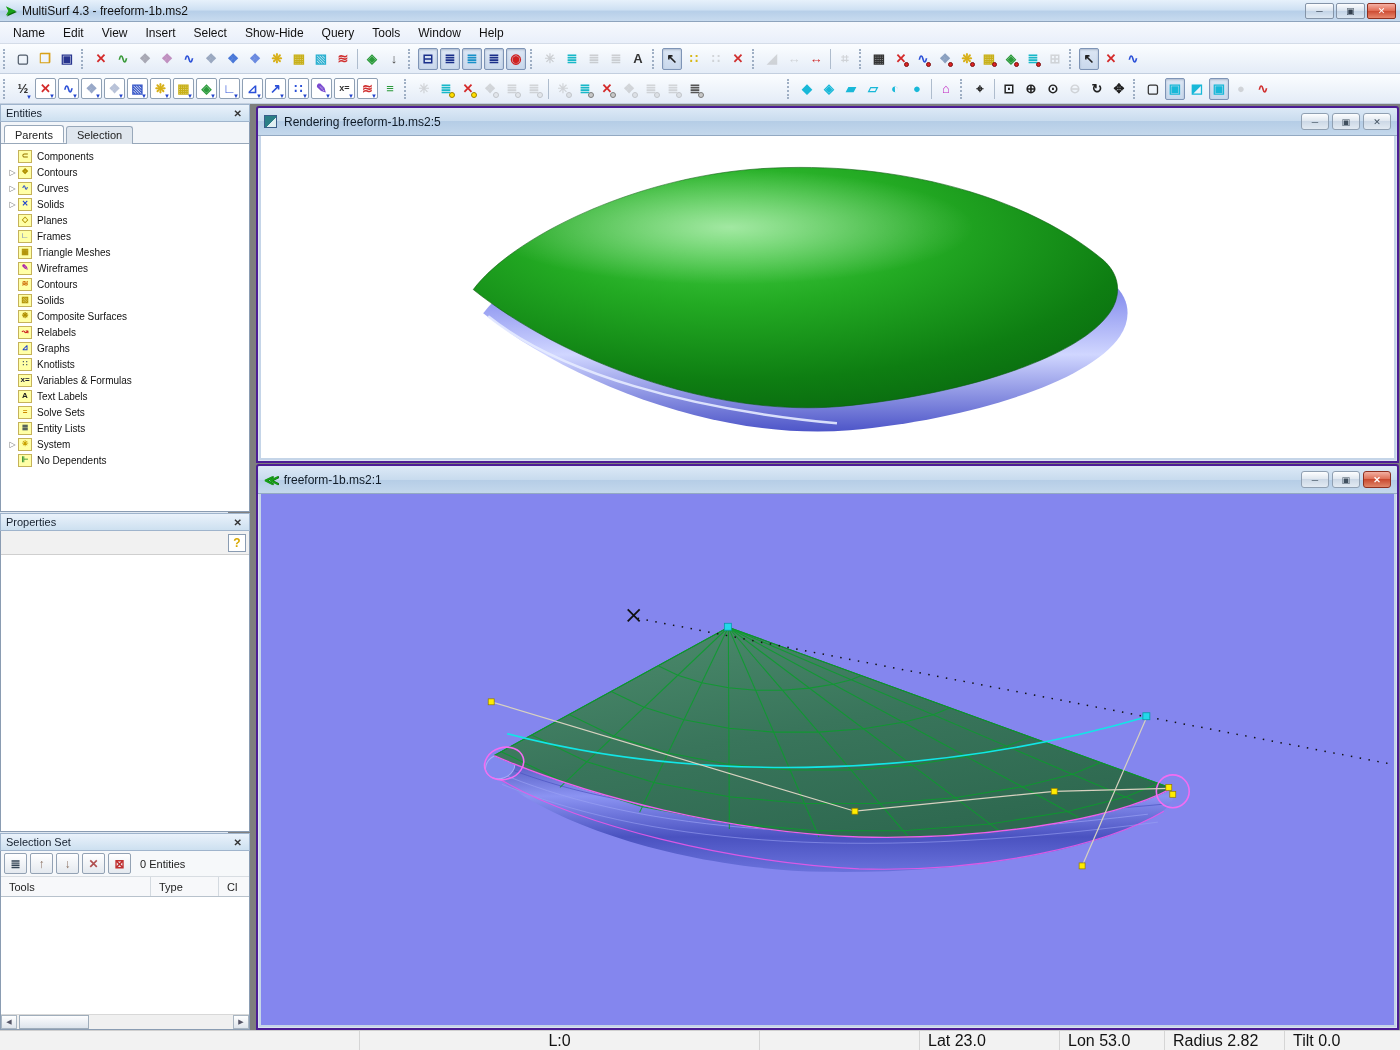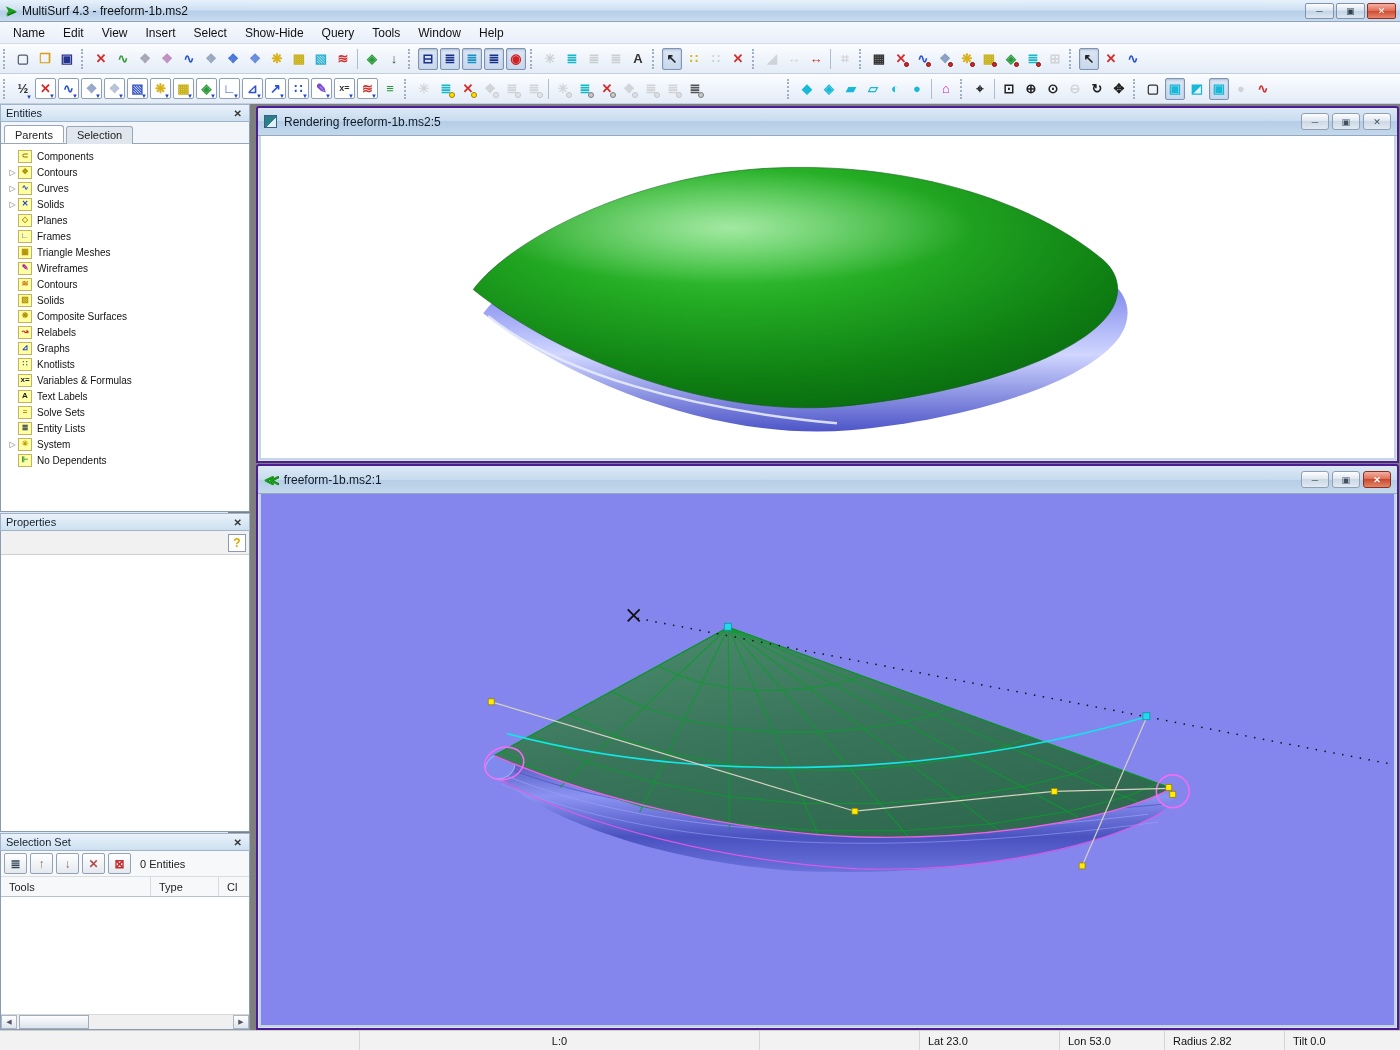--- a/index.html
+++ b/index.html
@@ -100,21 +100,21 @@
 .cb.close-active { background:linear-gradient(180deg,#f2b0a2,#dd6a50 50%,#c94a30 50%,#e0876a); border-color:#8e3020; color:#fff; font-weight:bold; }
 .ric { width:13px; height:13px; border:1px solid #3a5f8a; background:linear-gradient(135deg,#2b7f86 0 55%,#dfeff2 55%); }
 .mic { color:#16a016; font-weight:bold; font-size:14px; letter-spacing:-2px; text-shadow:1px 0 0 #0a600a; }
 .child-content { position:absolute; left:3px; right:3px; top:28px; bottom:3px; overflow:hidden; }
 #render-view { background:#ffffff; }
 #model-view { background:#8486ee; }
 .child-content svg { width:100%; height:100%; display:block; }
 
 
 .statusbar { position:absolute; left:0; top:1030px; width:1400px; height:20px; background:#f2f2f2; border-top:1px solid #cfcfcf; display:flex; }
-.sb-cell { border-right:1px solid #d5d5d5; height:100%; display:flex; align-items:center; padding:3px 8px; font-size:11px; color:#111; }
+.sb-cell { border-right:1px solid #d5d5d5; height:100%; display:flex; align-items:center; padding:3px 8px; font-size:16px; color:#111; }
 .sb-c1 { width:360px; } .sb-c2 { width:400px; justify-content:center; } .sb-c3 { width:160px; }
 .sb-c4 { width:140px; } .sb-c5 { width:105px; } .sb-c6 { width:120px; } .sb-c7 { flex:1; border-right:none; }
 </style>
 </head>
 <body>
 
 <div class="app">
 
   <div class="titlebar">
     <span class="app-logo">➤</span>

